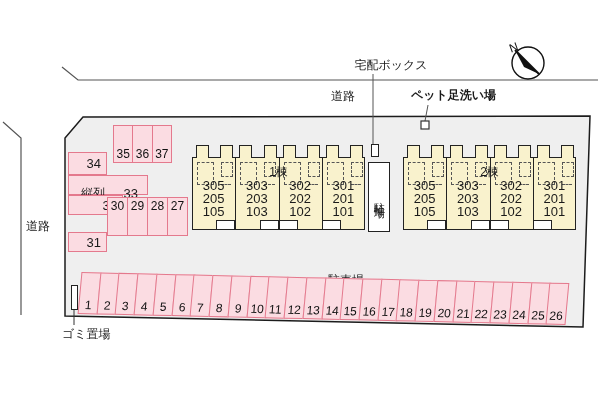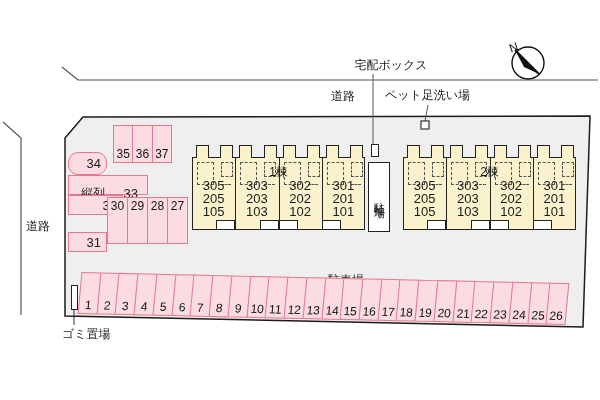--- a/index.html
+++ b/index.html
@@ -18,21 +18,21 @@
   .numcell{display:flex;align-items:center;justify-content:flex-end;padding-right:5px;font-size:13px;}
   .tandemrow{display:flex;align-items:center;justify-content:space-between;padding:16px 9px 0 12px;font-size:12px;text-align:center;}
   .stallcell{flex:1;box-sizing:border-box;border:1px solid var(--stall-border);background:var(--stall-fill);
     display:flex;align-items:flex-end;justify-content:center;font-size:12px;padding-bottom:1px;margin-left:-1px;color:#111;}
   .stallcell:first-child{margin-left:0;}
   .stallcell.skew{transform:skewX(-4deg);}
   .stallcell.topnum{align-items:flex-start;padding-top:1px;}
   #bottom-row{position:absolute;left:80px;top:272px;width:488px;height:42px;
     transform:rotate(1.3deg);transform-origin:0 0;display:flex;}
   #row-35-37{position:absolute;left:113px;top:125px;width:59px;height:38px;display:flex;}
-  #block-30-27{position:absolute;left:107px;top:197px;width:81px;height:47px;display:flex;}
+  #block-30-27{position:absolute;left:107px;top:197px;width:81px;height:39px;display:flex;}
   #bike-box{left:368px;top:162px;width:22px;height:70px;display:flex;align-items:center;justify-content:center;
     writing-mode:vertical-rl;text-orientation:upright;font-size:11px;letter-spacing:3px;}
 </style>
 </head>
 <body style="--stall-fill: #fbdce2; --stall-border: #e4798d; --bld-fill: #f9f2cd; --site-fill: #efefef;">
 
 <div class="canvas" id="canvas">
 
   <svg class="base" width="600" height="400" viewBox="0 0 600 400">
     <polygon points="83,117 590,116 583,327 65,316 65,138" fill="var(--site-fill)" stroke="#1c1c1c" stroke-width="1.5"></polygon>
@@ -45,35 +45,35 @@
     <g>
       <circle cx="528" cy="63" r="16" fill="#fff" stroke="#111" stroke-width="1.4"></circle>
       <polygon points="515,50 539,74 524,67" fill="#111"></polygon>
       <line x1="515" y1="50" x2="539" y2="74" stroke="#111" stroke-width="2"></line>
       <text x="509" y="51" font-size="12" fill="#111" transform="rotate(-20 515 46)">N</text>
     </g>
   </svg>
 
   <div class="lbl ctr" style="left:336px;top:57px;width:110px;">宅配ボックス</div>
   <div class="lbl ctr" style="left:323px;top:88px;width:40px;">道路</div>
-  <div class="lbl ctr" style="left:370px;top:87px;width:115px;">ペット足洗い場</div>
+  <div class="lbl ctr" style="left:396px;top:87px;width:115px;font-weight:bold;">ペット足洗い場</div>
   <div class="lbl" style="left:26px;top:218px;">道路</div>
   <div class="lbl ctr" style="left:318px;top:272px;width:56px;">駐車場</div>
   <div class="lbl" style="left:62px;top:326px;font-family:Liberation Serif, serif;">ゴミ置場</div>
 
   <div class="whitebox" style="left:371px;top:144px;width:8px;height:13px;"></div>
   <div class="whitebox" style="left:71px;top:285px;width:7px;height:25px;"></div>
   <div class="whitebox" id="bike-box">駐輪場</div>
 
   <div id="row-35-37">
       <div class="stallcell ">35</div>
       <div class="stallcell ">36</div>
       <div class="stallcell ">37</div>
     </div>
-  <div class="pink numcell" style="left:68px;top:152px;width:39px;height:23px;border-radius:10px;">
+  <div class="pink numcell" style="left:68px;top:152px;width:39px;height:23px;">
     <span>34</span>
   </div>
   <div class="pink tandemrow" style="left:68px;top:175px;width:80px;height:20px;">
     <span>縦列</span>
     <span style="font-size:13px;">33</span>
   </div>
   <div class="pink numcell" style="left:68px;top:195px;width:55px;height:20px;">
     <span>32</span>
   </div>
   <div class="pink numcell" style="left:68px;top:207px;width:39px;height:20px;margin-top:25px;">

